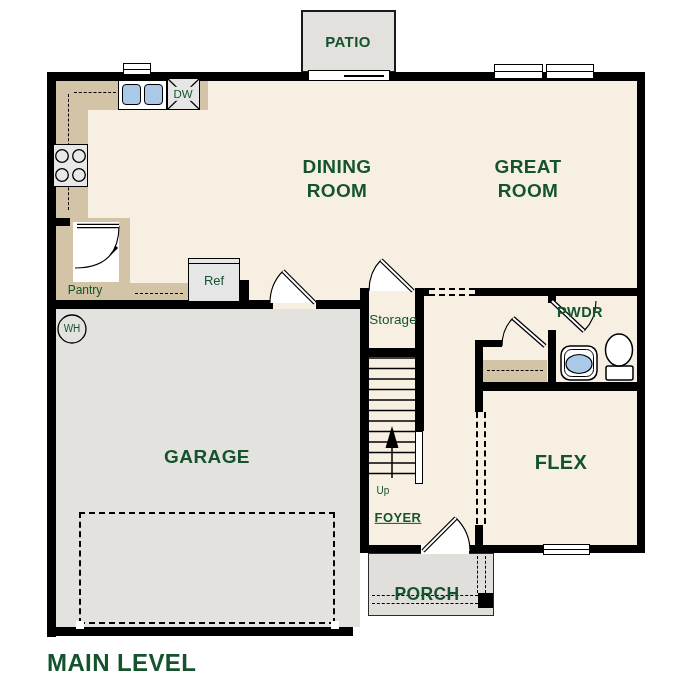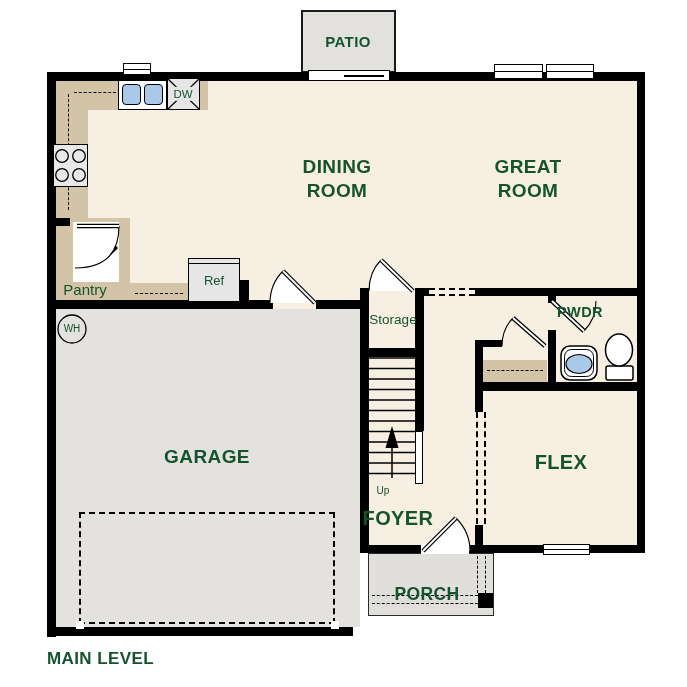--- a/index.html
+++ b/index.html
@@ -204,28 +204,28 @@
 
   <div class="lbl" style="left:348px;top:42px;font-size:15px;">PATIO</div>
   <div class="lbl" style="left:337px;top:179px;font-size:19px;">
     <div>DINING</div>
       <div>ROOM</div>
   </div>
   <div class="lbl" style="left:528px;top:179px;font-size:19px;">
     <div>GREAT</div>
       <div>ROOM</div>
   </div>
-  <div class="lbl sm" style="left:85px;top:290px;font-size:15px;">Pantry</div>
+  <div class="lbl sm" style="left:85px;top:290px;font-size:12px;">Pantry</div>
   <div class="lbl sm" style="left:183px;top:94px;font-size:11.5px;background:#e6e6e6;padding:0 1px;">DW</div>
   <div class="lbl sm" style="left:214px;top:281px;font-size:13px;">Ref</div>
   <div class="lbl sm" style="left:72px;top:329px;font-size:10px;">WH</div>
   <div class="lbl sm" style="left:393px;top:320px;font-size:13.5px;">Storage</div>
   <div class="lbl" style="left:580px;top:312px;font-size:14.5px;">PWDR</div>
   <div class="lbl" style="left:207px;top:457px;font-size:19px;">
       <div>GARAGE</div>
   </div>
   <div class="lbl" style="left:561px;top:462px;font-size:20px;">FLEX</div>
   <div class="lbl sm" style="left:383px;top:491px;font-size:10px;">Up</div>
-  <div class="lbl" style="left:398px;top:518px;font-size:20px;">FOYER</div>
+  <div class="lbl" style="left:398px;top:518px;font-size:13px;text-decoration:underline;">FOYER</div>
   <div class="lbl" style="left:427px;top:573px;font-size:17.5px;margin-top:22px;">PORCH</div>
-  <div class="lbl" style="left:47px;top:648px;transform:none;font-size:17px;">MAIN LEVEL</div>
+  <div class="lbl" style="left:47px;top:648px;transform:none;font-size:24px;">MAIN LEVEL</div>
 
 </div>
 
 </body></html>

